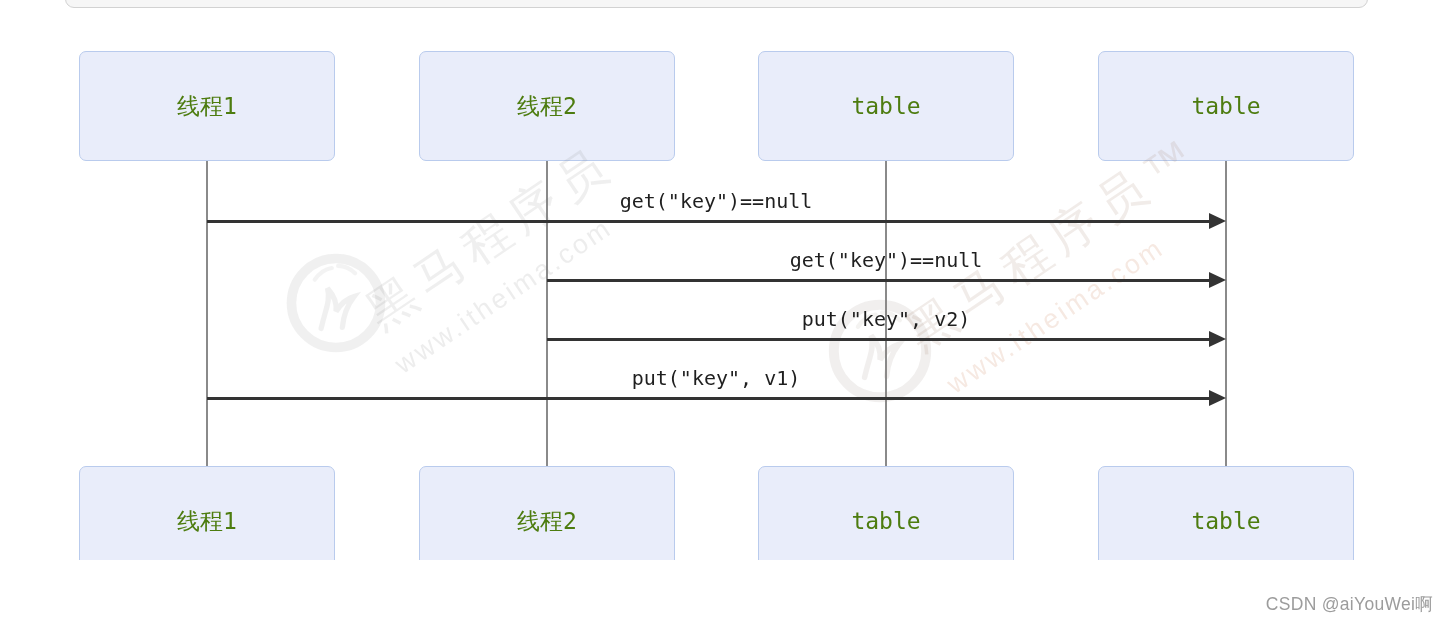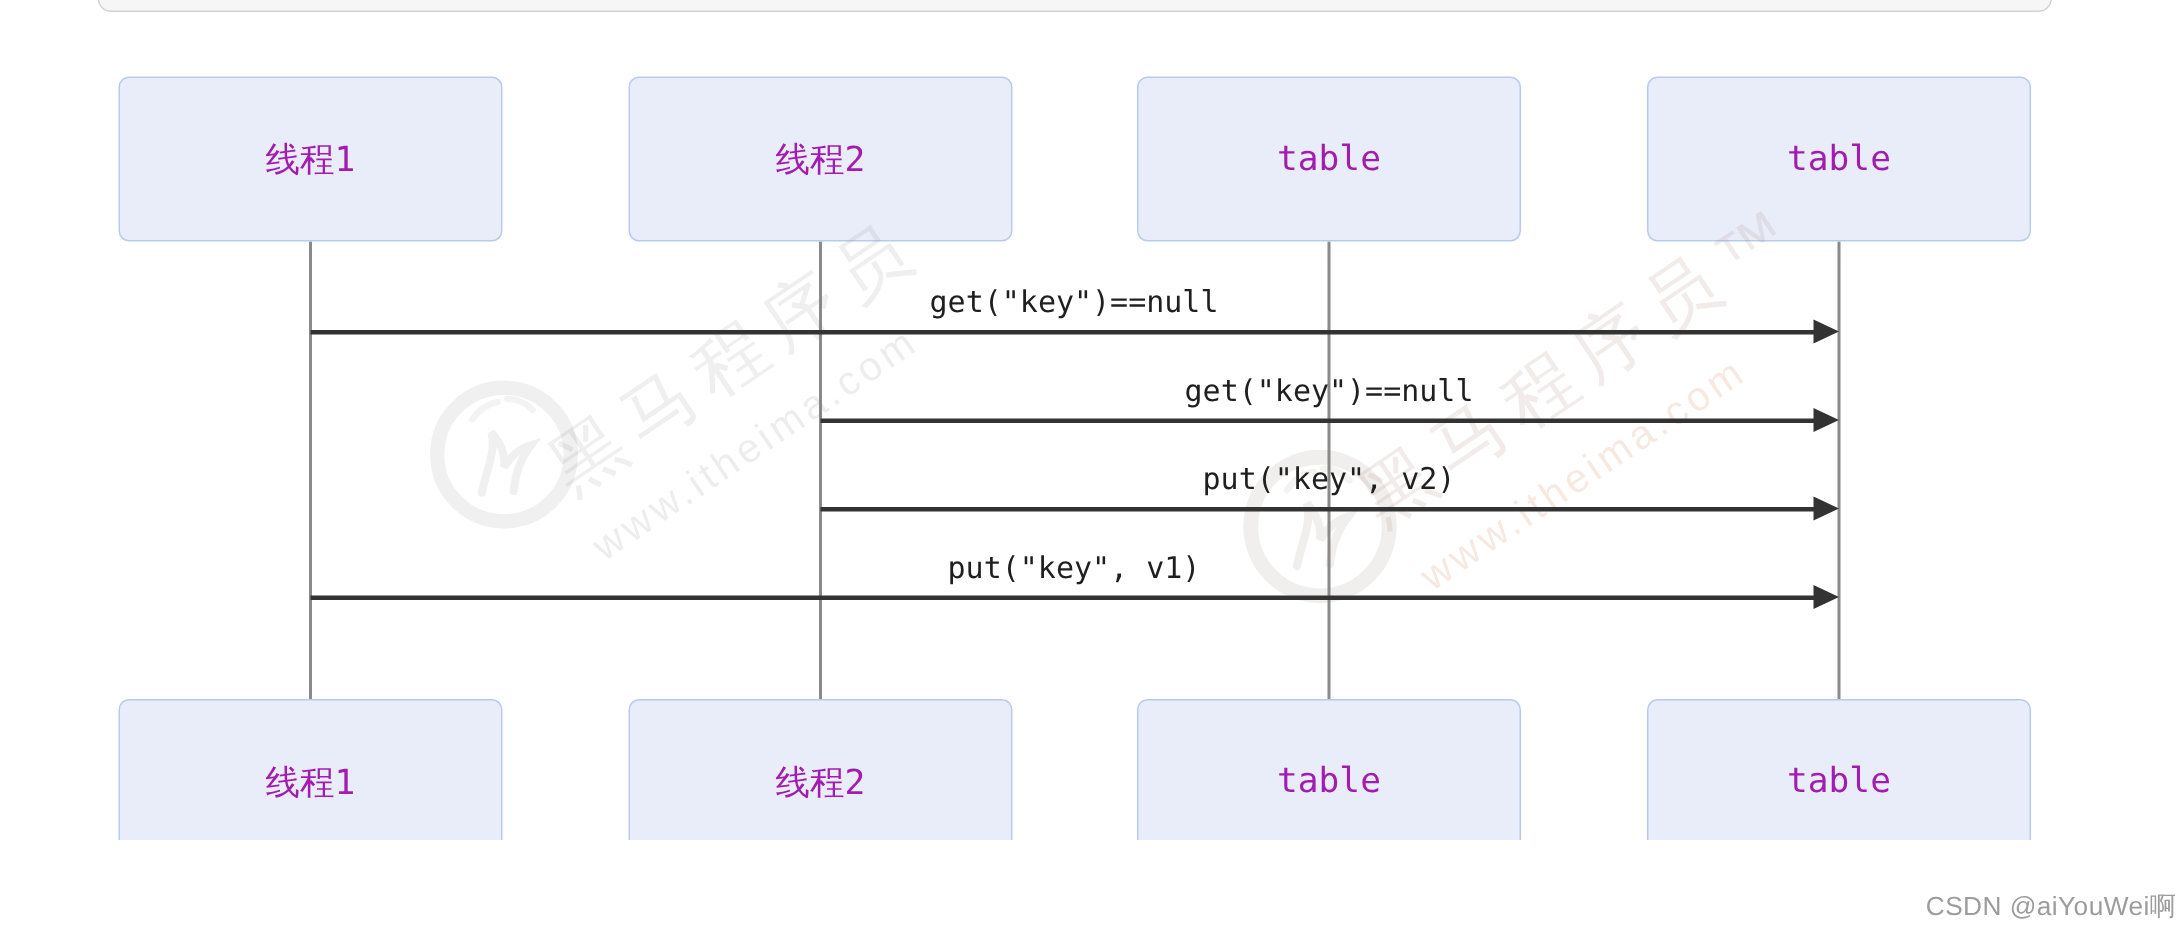--- a/index.html
+++ b/index.html
@@ -11,21 +11,21 @@
   .top-bar{
     position:absolute;left:65px;top:-10px;width:1303px;height:18px;
     background:#F6F6F6;border:1.5px solid #D2D2D2;border-radius:9px;box-sizing:border-box;
   }
   
   .participant{
     position:absolute;width:256px;height:110px;box-sizing:border-box;
     background:#E9EDFA;border:1.5px solid #B9CBED;border-radius:7px;
     display:flex;align-items:center;justify-content:center;
     font-family:"DejaVu Sans Mono","Liberation Sans",monospace;
-    font-size:23px;color:#a21caf;z-index:10;
+    font-size:23px;color:#4d7c0f;z-index:10;
   }
   .row-top .participant{top:51px;}
   .bottom-clip{
     position:absolute;top:466px;left:0;width:1452px;height:94px;overflow:hidden;z-index:10;
   }
   .bottom-clip .participant{top:0;}
   
   .lifeline{
     position:absolute;top:161px;height:305px;width:2px;background:#8A8A8A;z-index:6;
   }
@@ -44,21 +44,21 @@
   
   .wm{position:absolute;z-index:12;pointer-events:none;white-space:nowrap;
       font-family:"Liberation Sans",sans-serif;transform-origin:left center;}
   .wm-big{font-size:48px;letter-spacing:9px;transform:rotate(-34deg);color:rgba(125,125,125,0.12);}
   .wm-url{font-size:27px;letter-spacing:3px;transform:rotate(-34deg);color:rgba(130,130,130,0.14);}
   .wm-big.warm{color:rgba(160,130,108,0.15);}
   .wm-url.warm{color:rgba(210,145,112,0.20);}
   .wm-logo{position:absolute;z-index:12;pointer-events:none;}
   
   .attribution{
-    position:absolute;top:592px;right:1px;z-index:30;
+    position:absolute;top:592px;right:19px;z-index:30;
     font-size:17.5px;color:#9C9C9C;letter-spacing:0.3px;
   }
 </style>
 </head>
 <body>
 
 <div class="top-bar"></div>
 
 <div>
   <svg class="wm-logo" style="left:283px;top:250px;" width="106" height="106" viewBox="0 0 100 100">

